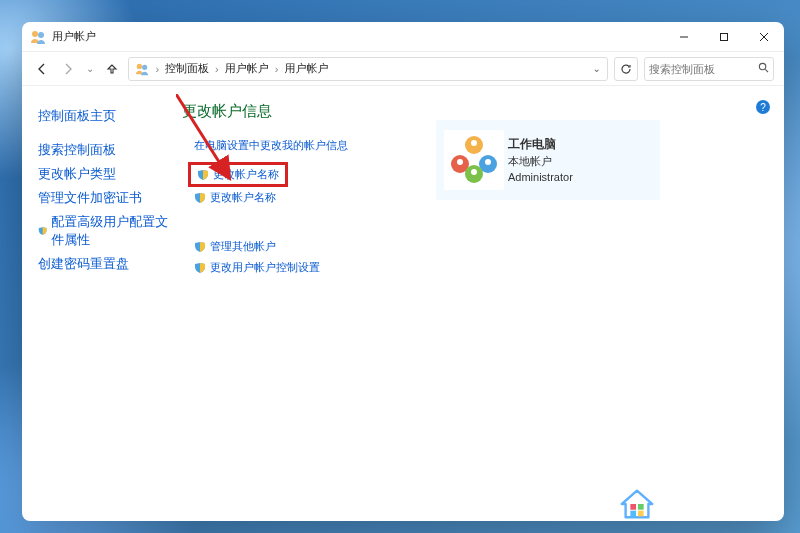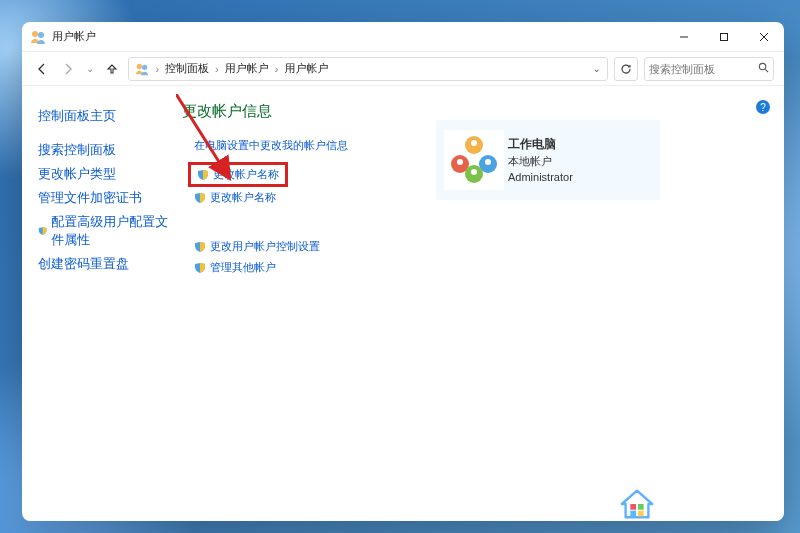--- a/index.html
+++ b/index.html
@@ -182,28 +182,28 @@
             </svg>
           <span>更改帐户名称</span>
         </div>
 
         <div class="act-group">
           <div class="act">
             <svg class="shield" viewBox="0 0 12 12">
                 <path d="M6 1l5 1v3c0 3-2 5-5 6-3-1-5-3-5-6V2z" fill="#4aa3e0"></path>
                 <path d="M6 1v10c3-1 5-3 5-6V2z" fill="#f4c238"></path>
               </svg>
-            <span>更改用户帐户控制设置</span>
+            <span>管理其他帐户</span>
           </div>
           <div class="act">
             <svg class="shield" viewBox="0 0 12 12">
                 <path d="M6 1l5 1v3c0 3-2 5-5 6-3-1-5-3-5-6V2z" fill="#4aa3e0"></path>
                 <path d="M6 1v10c3-1 5-3 5-6V2z" fill="#f4c238"></path>
               </svg>
-            <span>管理其他帐户</span>
+            <span>更改用户帐户控制设置</span>
           </div>
         </div>
       </div>
 
       <div class="card">
         <div class="avatar">
           <svg viewBox="0 0 60 60" width="60" height="60">
             <rect width="60" height="60" fill="#fff"></rect>
             <circle cx="30" cy="15" r="9" fill="#f4b24a"></circle>
             <circle cx="16" cy="34" r="9" fill="#e5614a"></circle>

